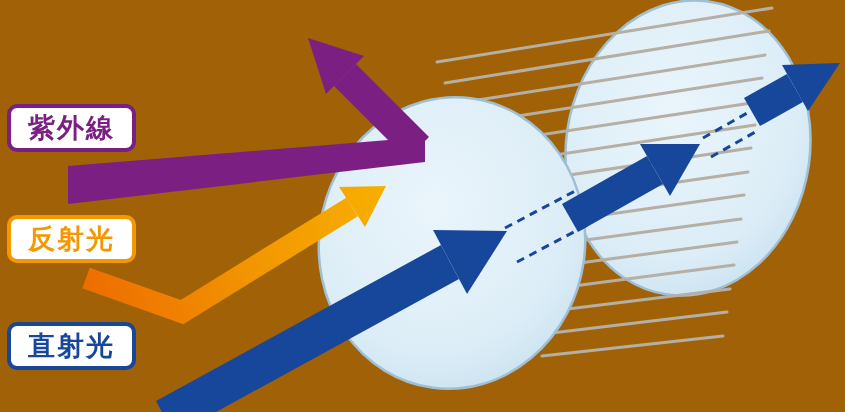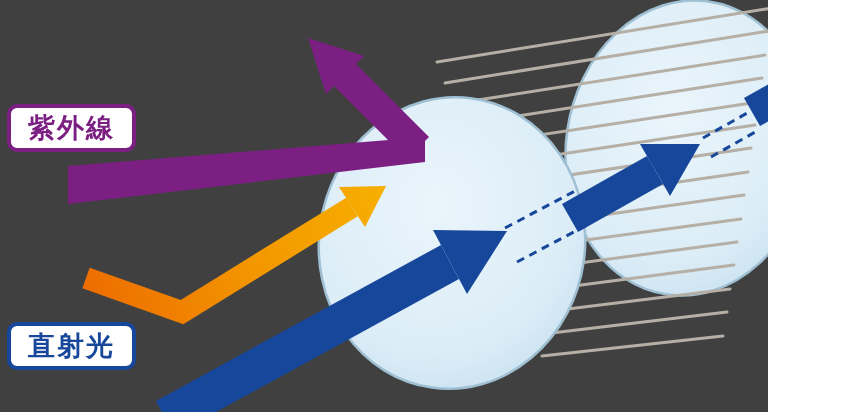--- a/index.html
+++ b/index.html
@@ -1,20 +1,20 @@
 <!DOCTYPE html>
 <html style="--uv-purple: #7B2082; --reflected-orange: #ED6C00; --reflected-mid: #F39800; --reflected-yellow: #F7AF00; --direct-blue: #17479B; --lens-center: #EAF5FB; --lens-edge: #C9E1F0; --lens-stroke: #9FBFD3; --filter-line: #B5AFA5; --label-bg: #FFFFFF;"><head>
 <meta charset="utf-8">
 <style>
   html,body{margin:0;padding:0;background:#ffffff;}
   #stage{
     position:relative;
-    width:768px;height:412px;
+    width:845px;height:412px;
     overflow:hidden;
-    background:#404040;
+    background:#a16207;
     font-family:"Liberation Sans","DejaVu Sans",sans-serif;
   }
   #art{position:absolute;left:0;top:0;}
   .label{
     position:absolute;
     left:7px;
     width:129px;height:48px;
     box-sizing:border-box;
     background:var(--label-bg);
     border:4px solid;
@@ -30,20 +30,23 @@
 </style>
 </head>
 <body>
 
 <div id="stage">
 
   <div class="label label-uv">
     <span>紫外線</span>
   </div>
 
+  <div class="label label-reflected">
+    <span>反射光</span>
+  </div>
 
   <div class="label label-direct">
     <span>直射光</span>
   </div>
 
   <svg id="art" width="845" height="412" viewBox="0 0 845 412">
     <defs>
       <radialGradient id="lensGrad" cx="42%" cy="38%" r="70%">
         <stop offset="0%" style="stop-color:var(--lens-center)"></stop>
         <stop offset="72%" style="stop-color:#DCEDF7"></stop>

